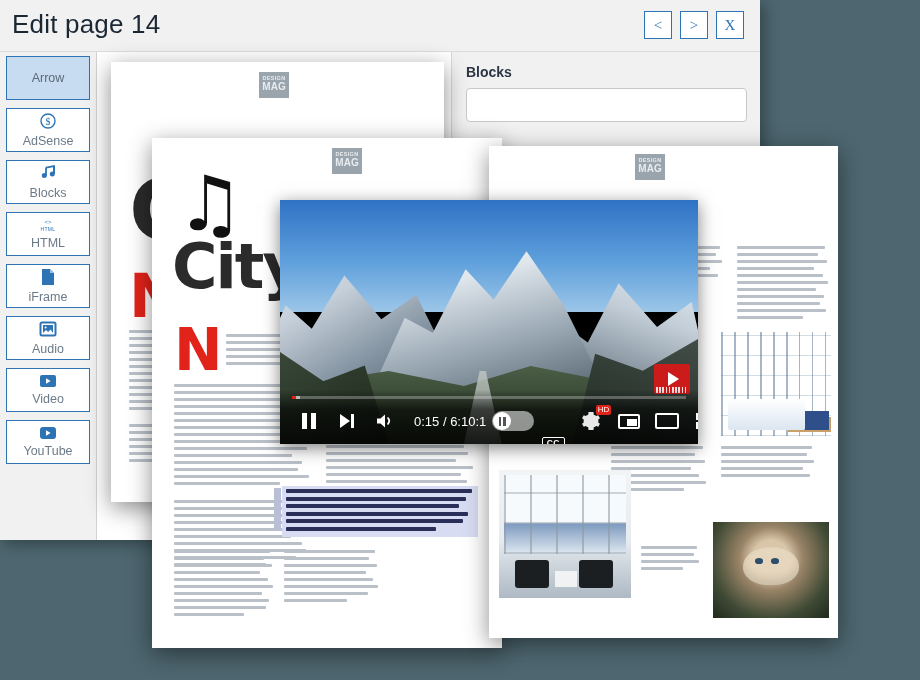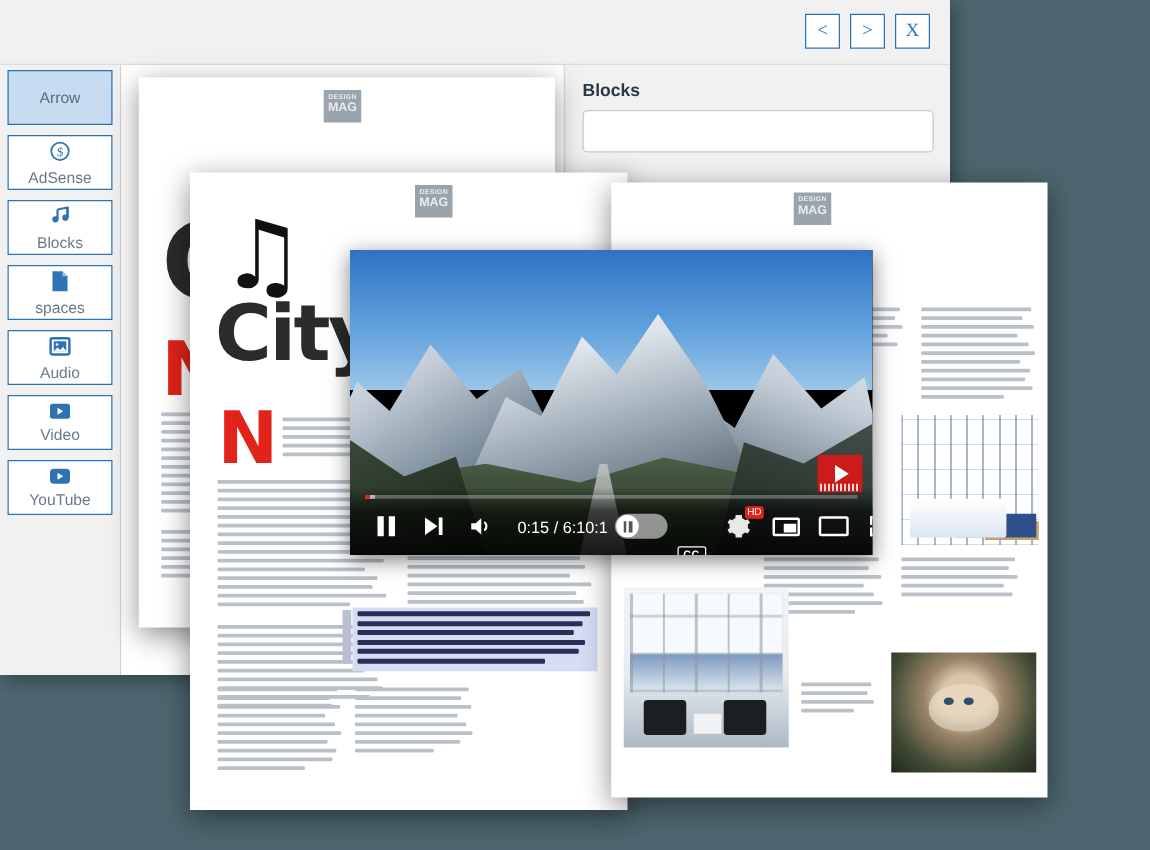--- a/index.html
+++ b/index.html
@@ -293,20 +293,21 @@
   .fs .c{left:0;bottom:0;border-left:2px solid #fff;border-bottom:2px solid #fff;}
 </style>
 </head>
 <body>
 
 <div id="root">
 
   <div class="editor-window">
 
     <div class="editor-header">
+      <div class="editor-title">Edit page 14</div>
       <div class="hdr-btns">
         <div class="hdr-btn">&lt;</div>
         <div class="hdr-btn">&gt;</div>
         <div class="hdr-btn">X</div>
       </div>
     </div>
 
     <div class="editor-body">
 
       <div class="sidebar">
@@ -330,30 +331,39 @@
             <svg width="18" height="18" viewBox="0 0 18 18">
                 <path d="M7 3.6 15 2v8.1" fill="none" stroke="#2e74b5" stroke-width="1.8"></path>
                 <circle cx="5.3" cy="11.4" r="2.5" fill="#2e74b5"></circle>
                 <circle cx="13.3" cy="10.1" r="2.5" fill="#2e74b5"></circle>
                 <path d="M7 3.6v7.8M15 2v8.1" stroke="#2e74b5" stroke-width="1.8" fill="none"></path>
               </svg>
           </span>
           <span class="t-label">Blocks</span>
         </div>
 
+        <div class="tool-btn">
+          <span class="t-icon">
+            <svg width="22" height="14" viewBox="0 0 22 14">
+                <text x="11" y="6" font-size="6" text-anchor="middle" fill="#2e74b5" font-family="Liberation Sans, sans-serif">&lt;&gt;</text>
+                <text x="11" y="12.5" font-size="5" text-anchor="middle" fill="#2e74b5" font-family="Liberation Sans, sans-serif" letter-spacing=".3">HTML</text>
+              </svg>
+          </span>
+          <span class="t-label">HTML</span>
+        </div>
 
 
         <div class="tool-btn">
           <span class="t-icon">
             <svg width="16" height="18" viewBox="0 0 16 18">
                 <path d="M2 1h8l4 4v12H2z" fill="#2e74b5"></path>
                 <path d="M10 1v4h4" fill="#9cc2e5"></path>
               </svg>
           </span>
-          <span class="t-label">spaces</span>
+          <span class="t-label">iFrame</span>
         </div>
 
         <div class="tool-btn">
           <span class="t-icon">
             <svg width="18" height="18" viewBox="0 0 18 18">
                 <rect x="1.5" y="2.5" width="15" height="13" rx="1.5" fill="none" stroke="#2e74b5" stroke-width="2"></rect>
                 <rect x="4" y="5" width="10" height="8" fill="#2e74b5"></rect>
                 <circle cx="6.6" cy="7.6" r="1" fill="#fff"></circle>
                 <path d="M4 13l3-3 2.2 2 2.3-2.6L14 13z" fill="#fff"></path>
               </svg>

